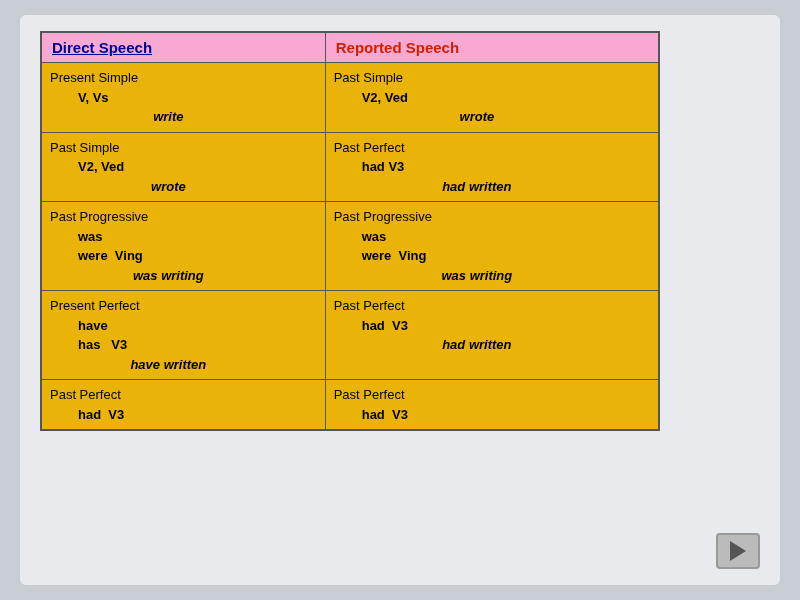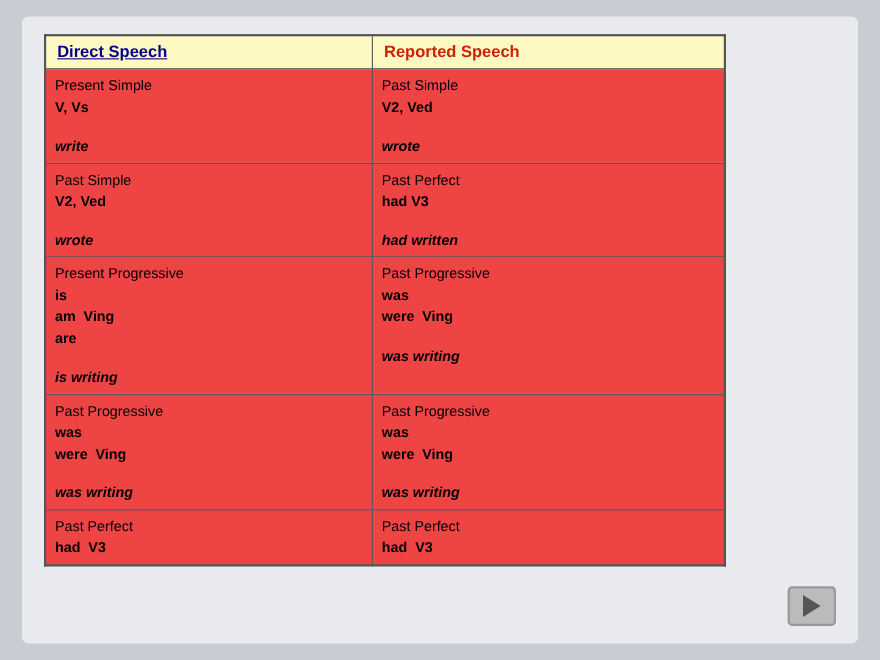--- a/index.html
+++ b/index.html
@@ -33,63 +33,63 @@
 
     table {
       width: 620px;
       border-collapse: collapse;
       border: 2px solid #555;
       font-size: 13px;
       color: #000;
     }
 
     th {
-      background: #fef9c3;
+      background: #f9a8d4;
       font-weight: bold;
       font-size: 15px;
       padding: 6px 10px;
       text-align: left;
       border: 1px solid #555;
     }
 
     th.direct {
       color: #00008B;
       text-decoration: underline;
     }
 
     th.reported {
       color: #cc2200;
     }
 
     td {
       border: 1px solid #555;
       padding: 5px 8px;
       vertical-align: top;
-      background: #ef4444;
+      background: #eab308;
       line-height: 1.5;
     }
 
     .tense-label {
       font-weight: normal;
       color: #000;
       display: block;
     }
 
     .form-bold {
       font-weight: bold;
       display: block;
+      margin-left: 28px;
     }
 
     .example-italic {
       font-style: italic;
       font-weight: bold;
       display: block;
-      text-align: left;
+      text-align: center;
       padding-right: 30px;
-      margin-top: 16px;
     }
 
     .play-btn {
       position: absolute;
       bottom: 16px;
       right: 20px;
       width: 44px;
       height: 36px;
       background: #bbb;
       border: 2px solid #999;
@@ -141,45 +141,43 @@
               <span class="example-italic">wrote</span>
             </td>
             <td>
               <span class="tense-label">Past Perfect</span>
               <span class="form-bold" style="white-space: pre;">had V3</span>
               <span class="example-italic">had written</span>
             </td>
           </tr>
           <tr>
             <td>
-              <span class="tense-label">Present Progressive</span>
-              <span class="form-bold" style="white-space: pre;">is
-am  Ving
-are</span>
-              <span class="example-italic">is writing</span>
+              <span class="tense-label">Past Progressive</span>
+              <span class="form-bold" style="white-space: pre;">was
+were  Ving</span>
+              <span class="example-italic">was writing</span>
             </td>
             <td>
               <span class="tense-label">Past Progressive</span>
               <span class="form-bold" style="white-space: pre;">was
 were  Ving</span>
               <span class="example-italic">was writing</span>
             </td>
           </tr>
           <tr>
             <td>
-              <span class="tense-label">Past Progressive</span>
-              <span class="form-bold" style="white-space: pre;">was
-were  Ving</span>
-              <span class="example-italic">was writing</span>
+              <span class="tense-label">Present Perfect</span>
+              <span class="form-bold" style="white-space: pre;">have
+has   V3</span>
+              <span class="example-italic">have written</span>
             </td>
             <td>
-              <span class="tense-label">Past Progressive</span>
-              <span class="form-bold" style="white-space: pre;">was
-were  Ving</span>
-              <span class="example-italic">was writing</span>
+              <span class="tense-label">Past Perfect</span>
+              <span class="form-bold" style="white-space: pre;">had  V3</span>
+              <span class="example-italic">had written</span>
             </td>
           </tr>
           <tr>
             <td>
               <span class="tense-label">Past Perfect</span>
               <span class="form-bold" style="white-space: pre;">had  V3</span>
             </td>
             <td>
               <span class="tense-label">Past Perfect</span>
               <span class="form-bold" style="white-space: pre;">had  V3</span>

